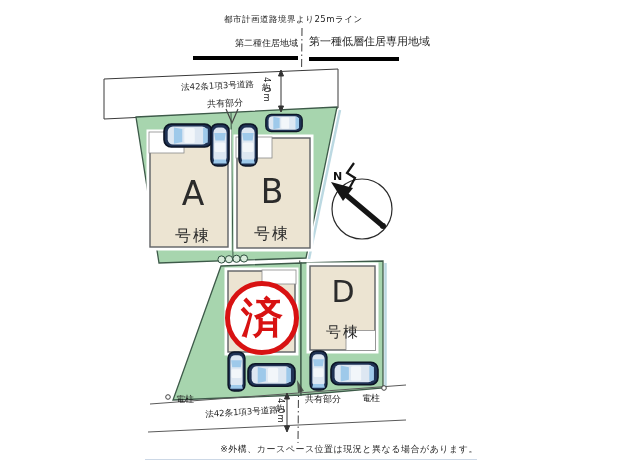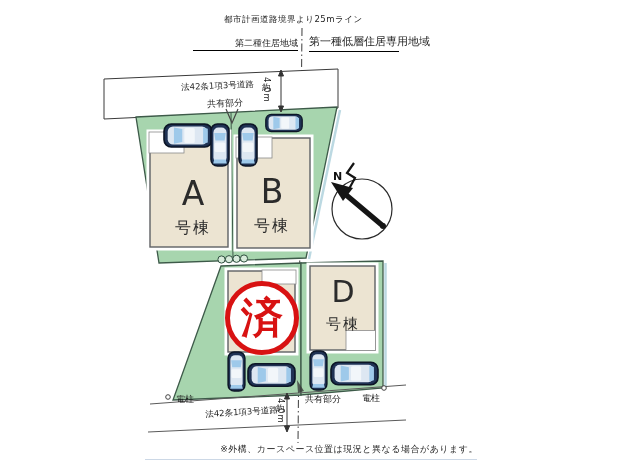--- a/index.html
+++ b/index.html
@@ -3,27 +3,27 @@
 <meta charset="utf-8">
 <style>
   html,body{margin:0;padding:0;background:#ffffff;}
   #screen{
     position:relative;width:620px;height:465px;background:#ffffff;overflow:hidden;
     font-family:"DejaVu Sans",sans-serif;color:#1c1c1c;
   }
   #plan-svg{position:absolute;left:0;top:0;z-index:1;}
   .lbl{position:absolute;z-index:3;color:#1c1c1c;font-size:9px;line-height:1.15;white-space:nowrap;}
   .vert{writing-mode:vertical-rl;text-orientation:mixed;letter-spacing:1px;font-size:8.5px;}
-  .underl{border-bottom:1px solid #000000;padding-bottom:2px;}
+  .underl{border-bottom:4px solid #000000;padding-bottom:8px;}
   .tilt{transform:rotate(-2.5deg);transform-origin:left top;}
   .tilt2{transform:rotate(-3.5deg);transform-origin:left top;}
   .plot-label{position:absolute;z-index:3;text-align:center;color:#2b2b2b;}
   .plot-letter{font-size:33px;line-height:1;}
   .plot-letter.small{font-size:30px;}
-  .plot-suffix{font-size:16px;margin-top:8px;letter-spacing:2px;}
+  .plot-suffix{font-size:16px;margin-top:16px;letter-spacing:2px;}
   #sold-stamp{
     position:absolute;left:225px;top:281px;width:74px;height:74px;box-sizing:border-box;
     border:5px solid #d81212;border-radius:50%;background:#ffffff;z-index:4;
     display:flex;align-items:center;justify-content:center;
     font-size:42px;font-weight:bold;color:#d81212;
   }
   #compass-n{position:absolute;left:333px;top:170px;z-index:3;font-size:11px;font-weight:bold;color:#111;}
   #note{position:absolute;left:178px;top:443px;width:300px;z-index:3;font-size:9px;color:#2a2a2a;letter-spacing:0.5px;white-space:nowrap;text-align:right;}
   #note-line{position:absolute;left:145px;top:459px;width:332px;height:1px;background:#ccd8e6;z-index:2;}
 </style>

